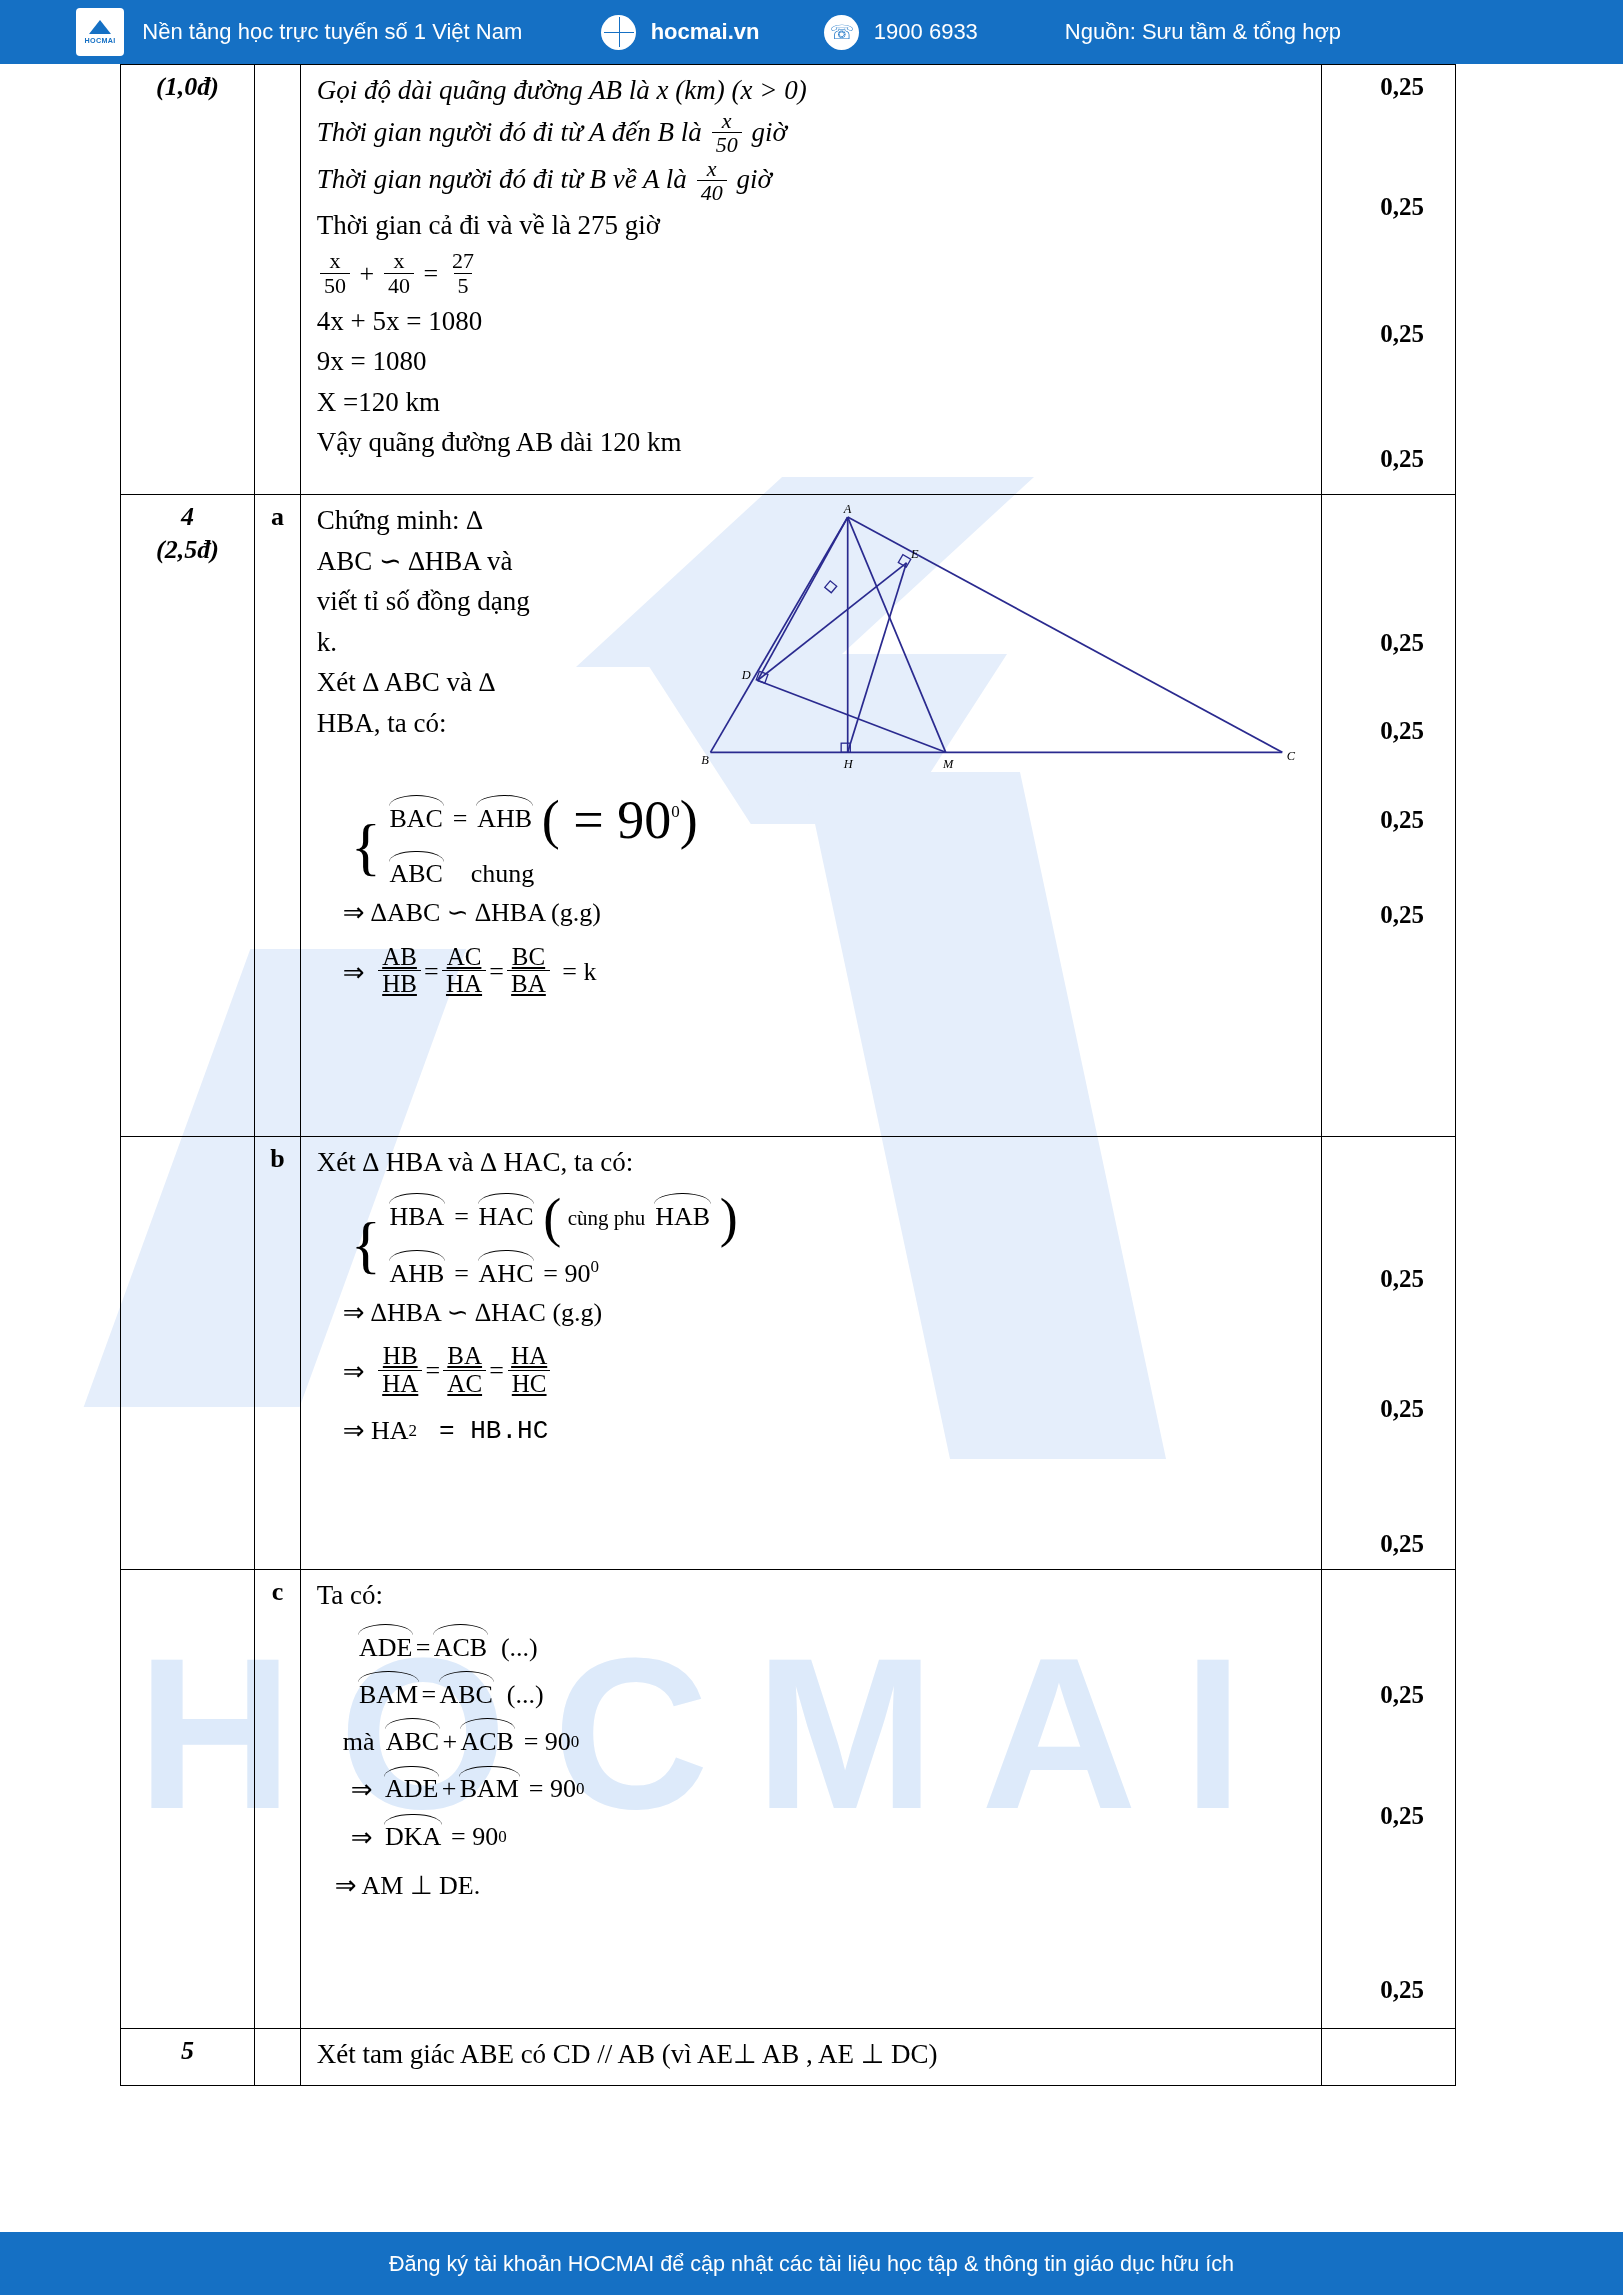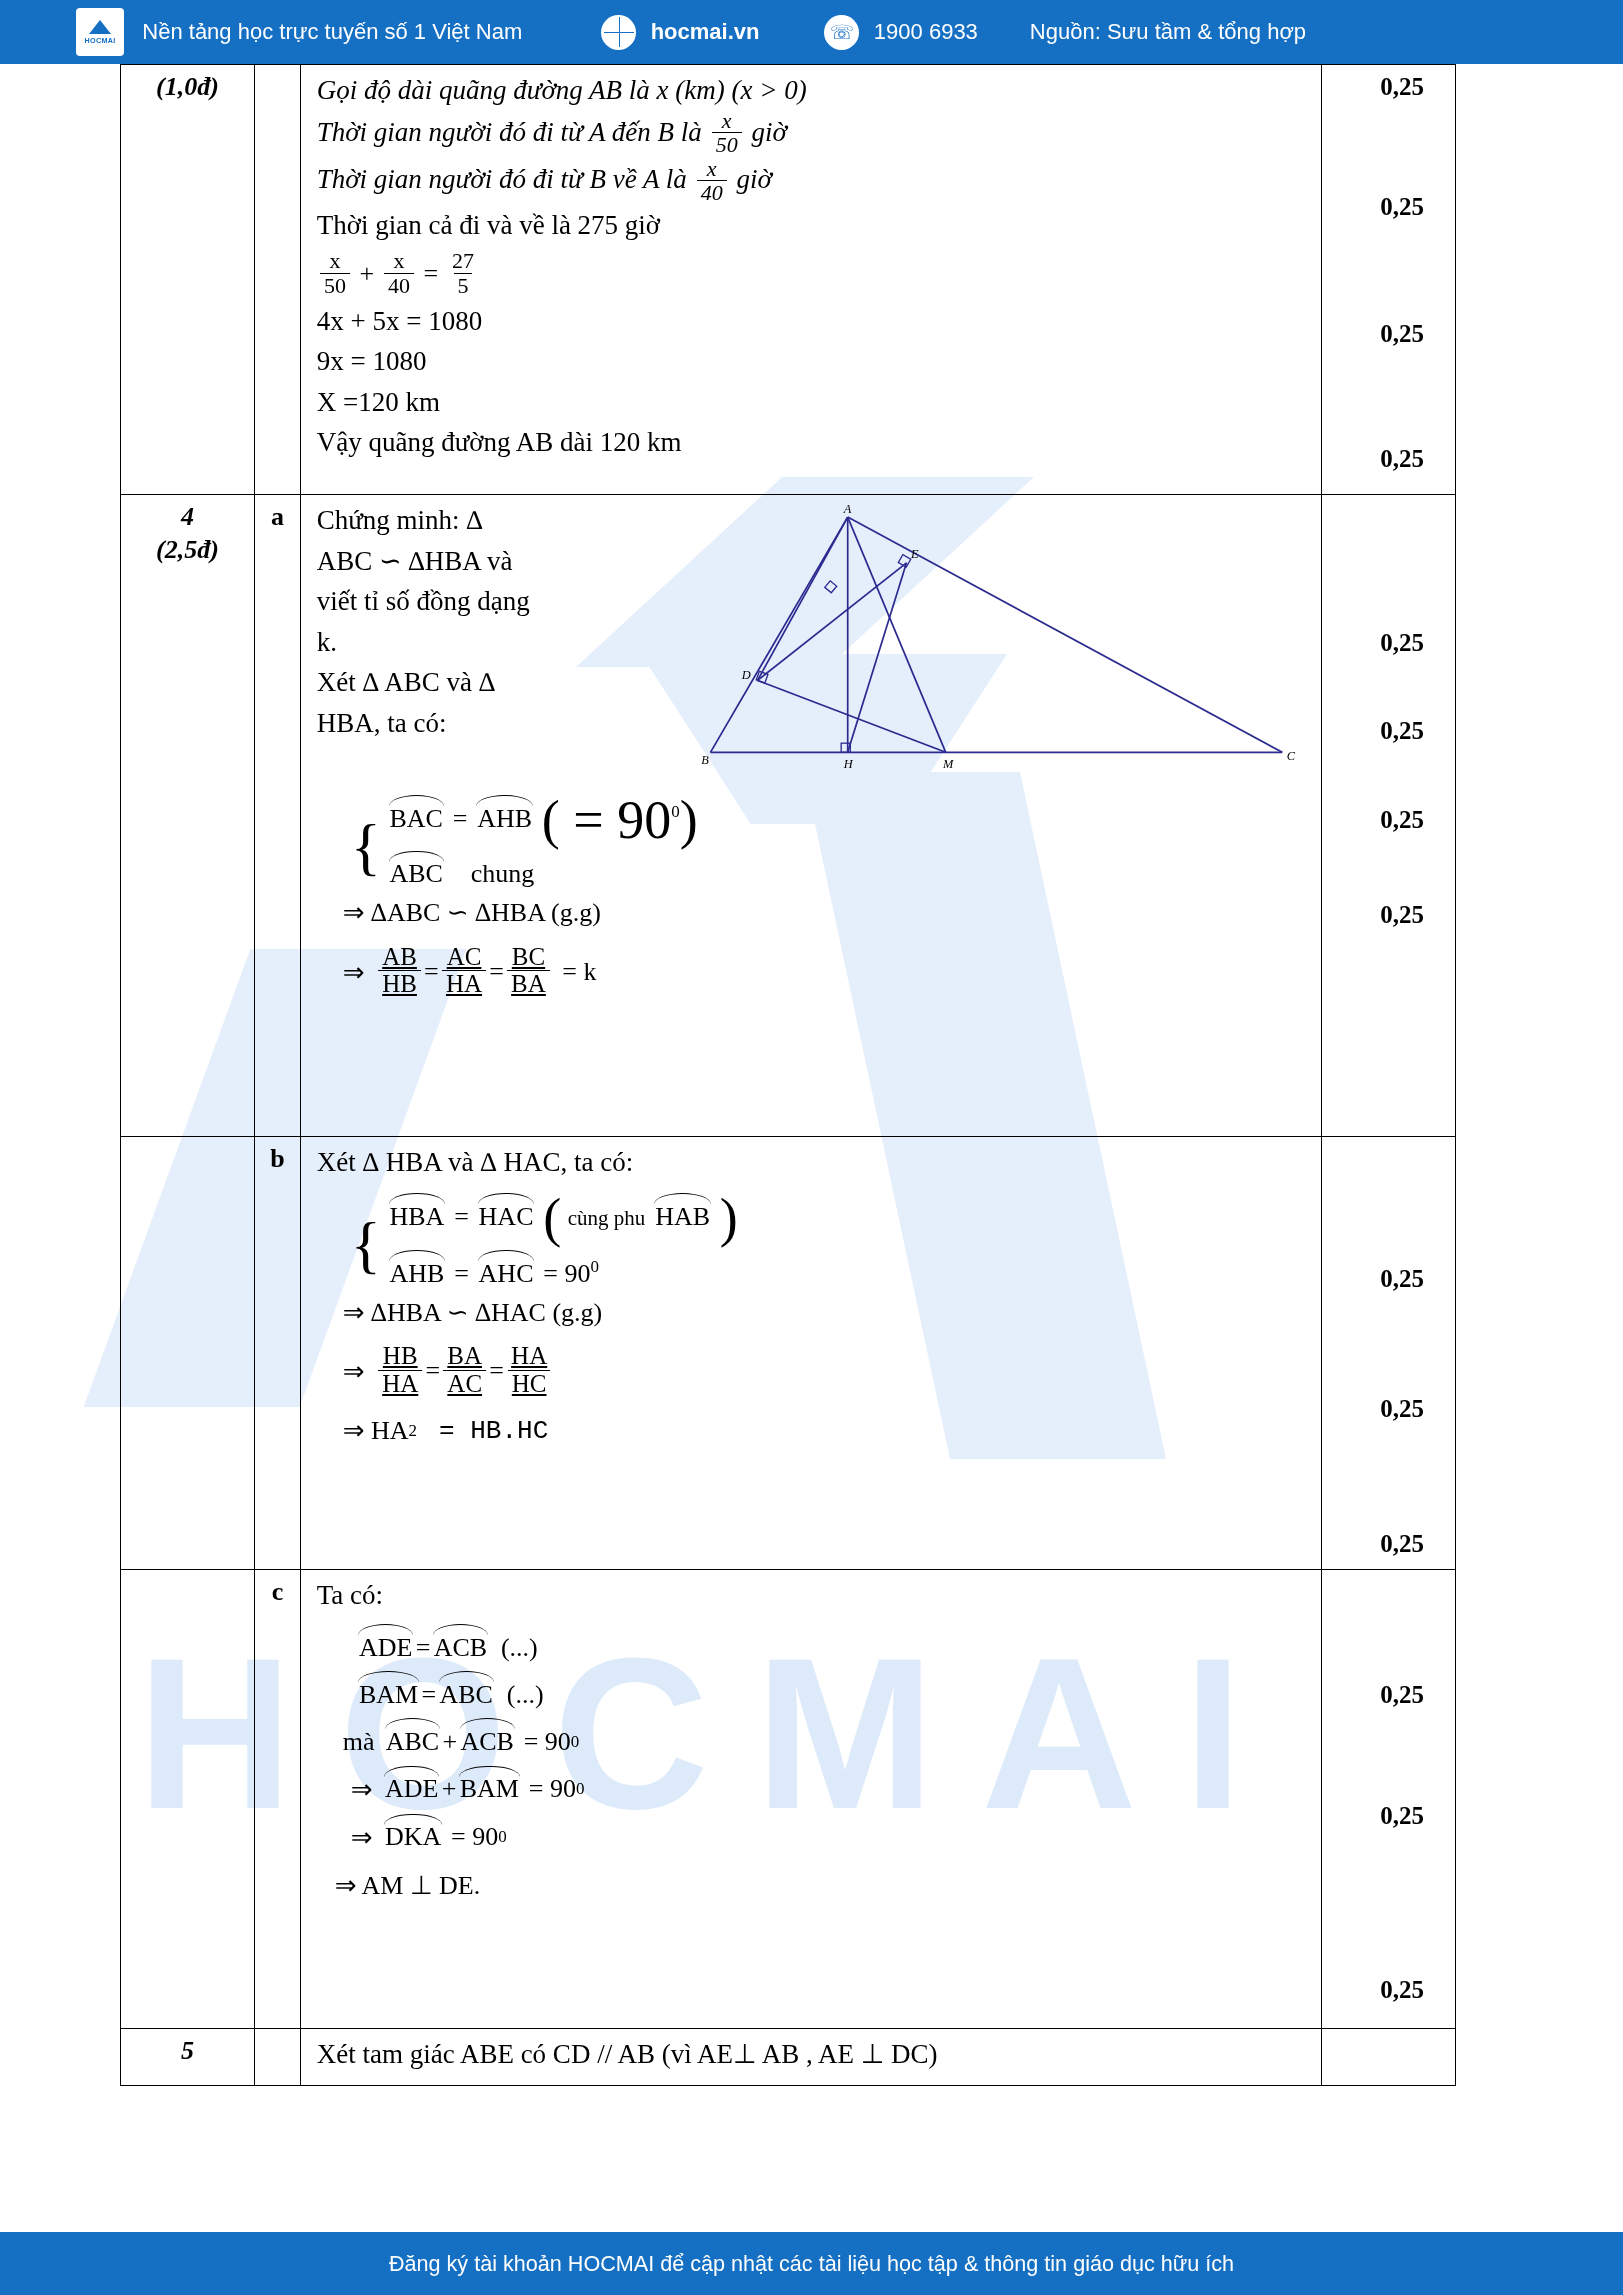--- a/index.html
+++ b/index.html
@@ -65,21 +65,21 @@
   }
   .banner-site { font-size: 22px; font-weight: bold; margin-left: 14.4px; }
   .banner-phone-ic {
     margin-left: 65px;
     width: 35px; height: 35px; border-radius: 50%;
     background: #ffffff; color: #1570c4;
     display: flex; align-items: center; justify-content: center;
     font-size: 19.6px; flex: none;
   }
   .banner-phone { font-size: 22px; margin-left: 14.4px; }
-  .banner-source { font-size: 22px; margin-left: 52px; white-space: nowrap; }
+  .banner-source { font-size: 22px; margin-left: 87px; white-space: nowrap; }
 
   
   .footer {
     position: absolute;
     left: 0; bottom: 0;
     width: 1623px; height: 63px;
     background: #1570c4;
     color: #ffffff;
     font-family: "Liberation Sans", sans-serif;
     font-size: 21.6px;

